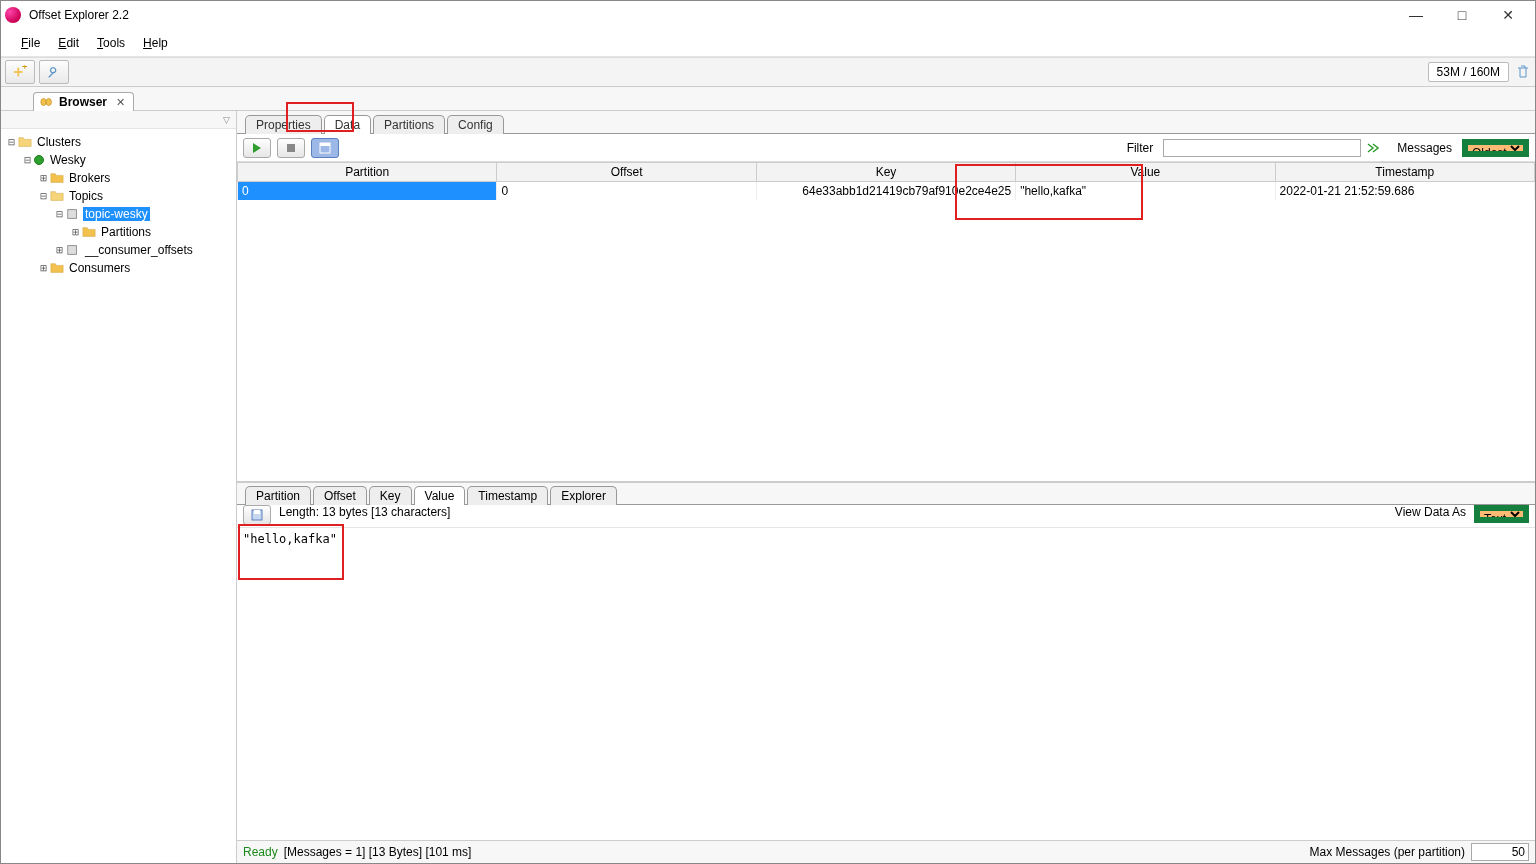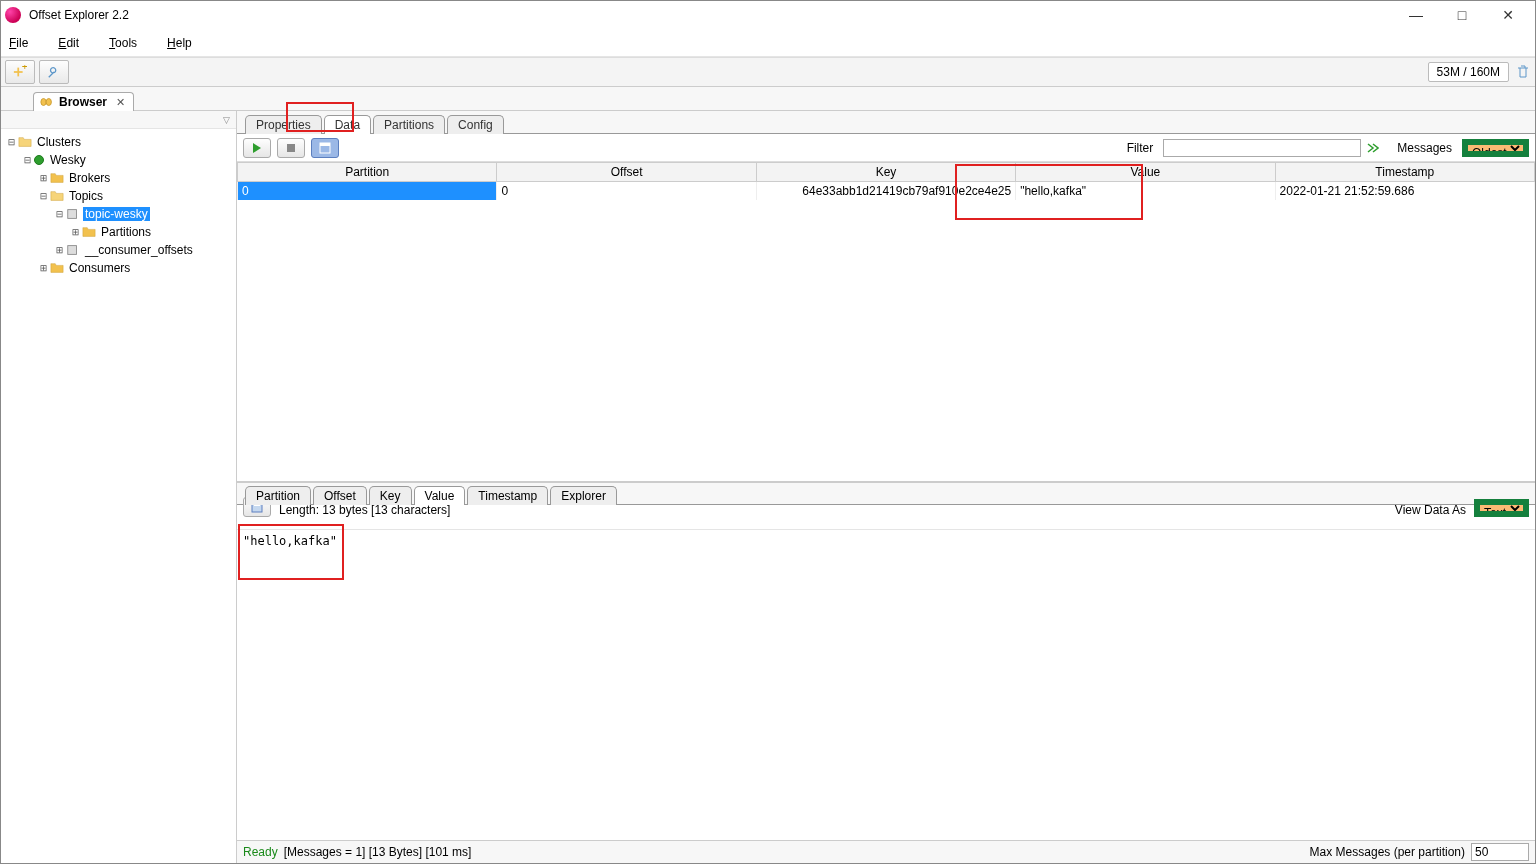--- a/index.html
+++ b/index.html
@@ -6,21 +6,21 @@
 body { background: #fff; width: 1536px; height: 864px; overflow: hidden; border: 1px solid #888; }
 
 
 .titlebar { height: 28px; display: flex; align-items: center; padding: 0 4px; background: #fff; }
 .titlebar .app-icon { width: 16px; height: 16px; border-radius: 50%; background: radial-gradient(circle at 30% 30%, #f4a, #c05 70%); margin-right: 8px; }
 .titlebar .title { flex: 0 0 auto; }
 .titlebar .spacer { flex: 1; }
 .win-btn { width: 46px; height: 28px; display: flex; align-items: center; justify-content: center; color: #333; font-size: 14px; }
 
 
-.menubar { height: 28px; display: flex; align-items: center; padding: 0 0; gap: 14px; border-bottom: 1px solid #e5e5e5; }
+.menubar { height: 28px; display: flex; align-items: center; padding: 0 12px; gap: 2px; border-bottom: 1px solid #e5e5e5; }
 .menubar .menu-item { padding: 2px 8px; }
 .menubar .menu-item u { text-decoration: underline; }
 
 
 .toolbar { height: 30px; background: #f4f4f4; border-top: 1px solid #ddd; border-bottom: 1px solid #ccc; display: flex; align-items: center; padding: 0 4px; }
 .tb-btn { width: 30px; height: 24px; border: 1px solid #bbb; background: linear-gradient(#fdfdfd,#e9e9e9); border-radius: 2px; margin-right: 4px; display: flex; align-items: center; justify-content: center; }
 .tb-btn svg { width: 14px; height: 14px; }
 .toolbar .spacer { flex: 1; }
 .mem-box { border: 1px solid #bbb; background: #fff; padding: 2px 8px; border-radius: 2px; margin-right: 6px; }
 .trash-icon { width: 16px; height: 16px; }
@@ -72,26 +72,26 @@
 .grid table { width: 100%; border-collapse: collapse; table-layout: fixed; }
 .grid th { border: 1px solid #ccc; background: #f3f3f3; font-weight: normal; padding: 2px 4px; text-align: center; height: 18px; }
 .grid td { border-left: 1px solid #eee; border-right: 1px solid #eee; padding: 1px 4px; height: 18px; overflow: hidden; text-overflow: ellipsis; white-space: nowrap; text-align:left; }
 .grid tbody tr.sel td:first-child { background: #1e90ff; color: #fff; }
 
 
 .detail-tabs { height: 22px; display: flex; align-items: flex-end; padding-left: 8px; background: #f7f7f7; border-top: 1px solid #ccc; }
 .detail-tabs .itab { border: 1px solid #999; border-bottom: none; background: #eee; border-radius: 5px 5px 0 0; padding: 2px 10px; margin-right: 2px; position: relative; top: 1px;}
 .detail-tabs .itab.active { background: #fff; }
 
-.detail-bar { height: 24px; border-top: 1px solid #999; background: #fff; display: flex; align-items: flex-end; padding: 12px 6px; gap: 8px; border-bottom: 1px solid #e5e5e5;}
+.detail-bar { height: 24px; border-top: 1px solid #999; background: #fff; display: flex; align-items: flex-start; padding: 0 6px; gap: 8px; border-bottom: 1px solid #e5e5e5;}
 .detail-body { flex: 1; background: #fff; padding: 4px 6px; font-family: Consolas, monospace; font-size: 12px; white-space: pre; }
 
 .status-bar { height: 23px; border-top: 1px solid #ccc; background: #f7f7f7; display: flex; align-items: center; padding: 0 6px; gap: 6px; }
 .status-bar .ready { color: #1a8a1a; }
-.max-input { width: 58px; height: 18px; border: 1px solid #aaa; padding: 8px 3px; }
+.max-input { width: 58px; height: 18px; border: 1px solid #aaa; text-align: right; padding: 8px 3px; }
 
 
 .red-box { position: absolute; border: 2px solid #e02020; pointer-events: none; }
 
 .folder-svg { fill: #f2c14e; stroke: #c99a2e; stroke-width: 0.5; }
 .folder-open-svg { fill: #f6d47a; stroke: #c99a2e; stroke-width: 0.5; }
 .book-svg { fill: #ddd; stroke: #888; }
 </style>
 </head>
 <body>

